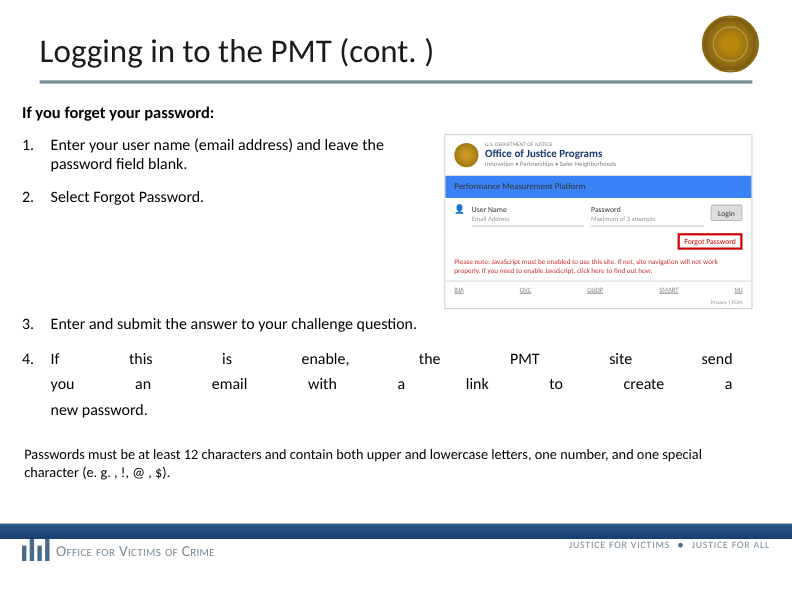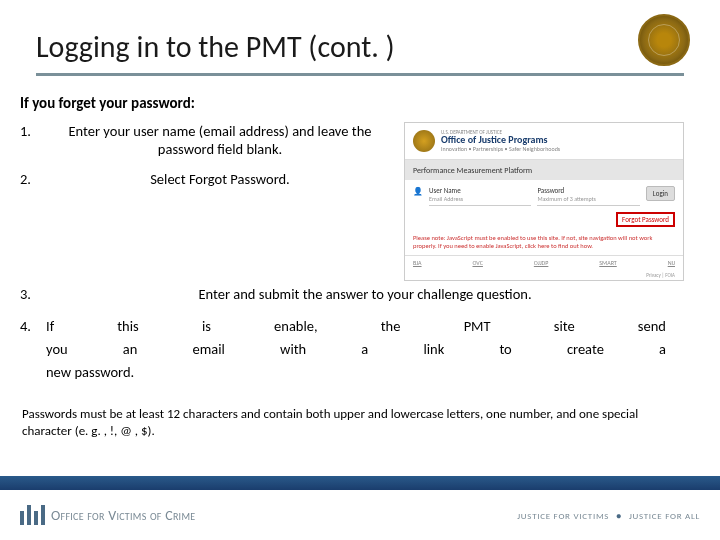--- a/index.html
+++ b/index.html
@@ -55,21 +55,20 @@
   .left {
     flex: 1;
   }
   .right {
     width: 280px;
     position: relative;
   }
   ol {
     list-style: none;
     counter-reset: item;
-    text-align: center;
   }
   ol li {
     counter-increment: item;
     font-size: 14.5px;
     line-height: 1.25;
     margin-bottom: 12px;
     padding-left: 26px;
     position: relative;
   }
   ol li::before {
@@ -93,21 +92,21 @@
     gap: 6px;
   }
   .ss-seal {
     width: 22px; height: 22px;
     border-radius: 50%;
     background: radial-gradient(circle,#d4a020,#8b6914);
   }
   .ss-ojp { color: #1a3d6d; font-weight: bold; font-size: 10px; line-height: 1; }
   .ss-sub { color: #888; font-size: 6px; }
   .ss-bar {
-    background: #e5e5e5;
+    background: #3b82f6;
     padding: 5px 8px;
     font-size: 8px;
     color: #333;
   }
   .ss-login {
     padding: 6px 8px;
     display: flex;
     gap: 6px;
     align-items: flex-start;
     background: #fff;
@@ -174,21 +173,21 @@
     background: #fff;
   }
   .footer-top {
     height: 14px;
     background: linear-gradient(#2a5a8a,#1a3d6d);
   }
   .footer-main {
     height: 50px;
     background: #fff;
     display: flex;
-    align-items: center;
+    align-items: flex-start;
     justify-content: space-between;
     padding: 0 20px;
   }
   .ovc-logo {
     display: flex;
     align-items: center;
     gap: 6px;
     color: #7a8a95;
   }
   .ovc-bars {

